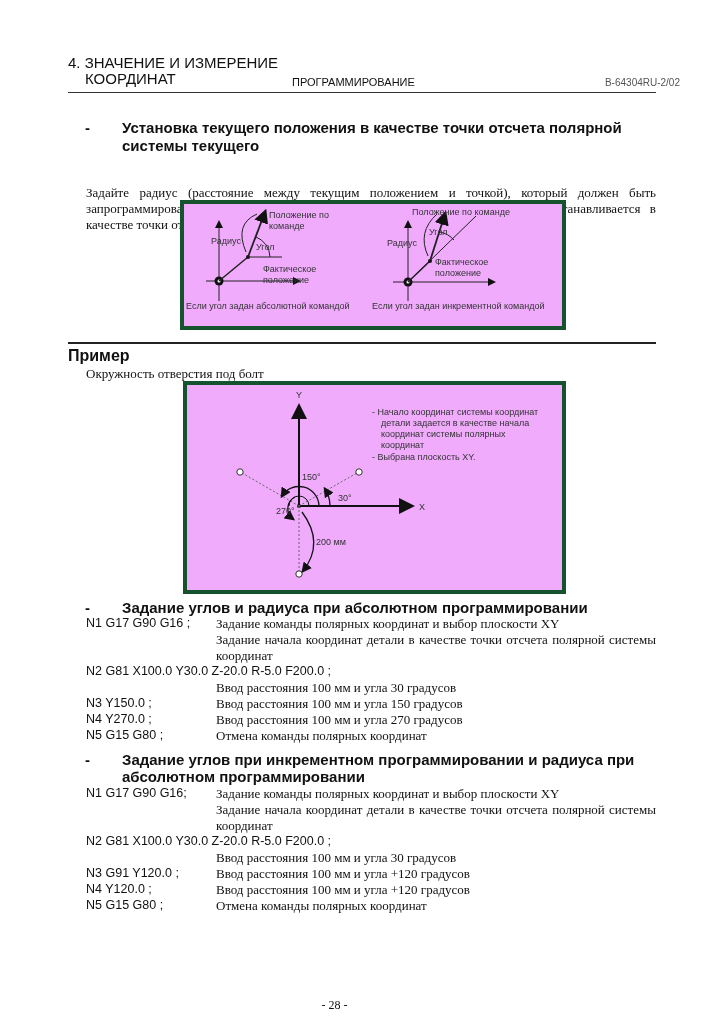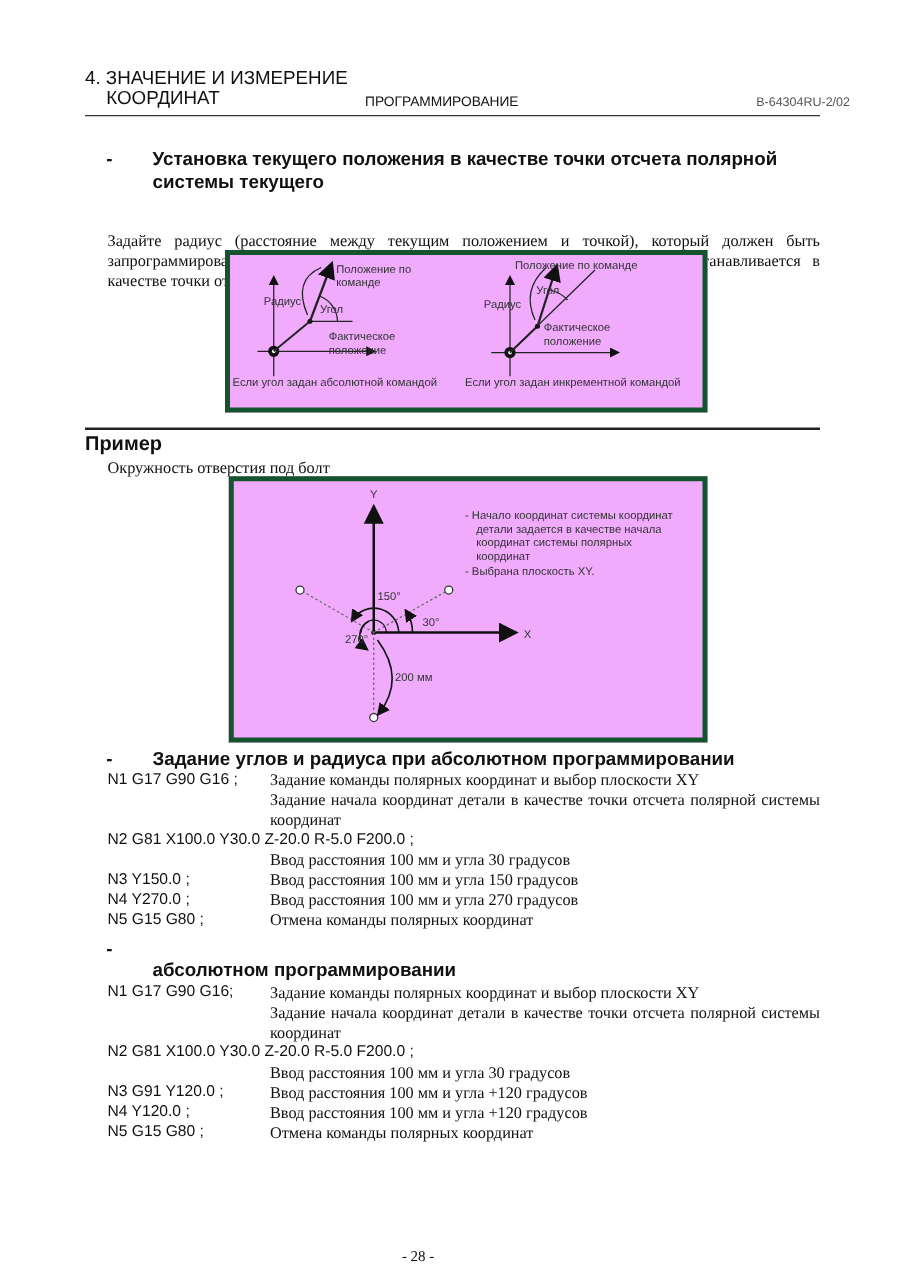--- a/index.html
+++ b/index.html
@@ -176,20 +176,21 @@
   <span class="code">N4 Y270.0 ;</span>
   <span class="cmt">Ввод расстояния 100 мм и угла 270 градусов</span>
 </div>
 <div class="row" style="top:728px;">
   <span class="code">N5 G15 G80 ;</span>
   <span class="cmt">Отмена команды полярных координат</span>
 </div>
 
 <div class="abs sec-h" style="left:0;top:751px;width:724px;height:36px;">
   <span class="sec-dash">-</span>
+  <span class="sec-text">Задание углов при инкрементном программировании и радиуса при</span>
   <span class="sec-text" style="top:17px">абсолютном программировании</span>
 </div>
 <div class="row" style="top:786px;">
   <span class="code">N1 G17 G90 G16;</span>
   <span class="cmt">Задание команды полярных координат и выбор плоскости XY</span>
 </div>
 <div class="cmt-block" style="top:802px;">Задание начала координат детали в качестве точки отсчета полярной системы координат</div>
 <div class="row" style="top:834px;">
   <span class="code">N2 G81 X100.0 Y30.0 Z-20.0 R-5.0 F200.0 ;</span>
 </div>

